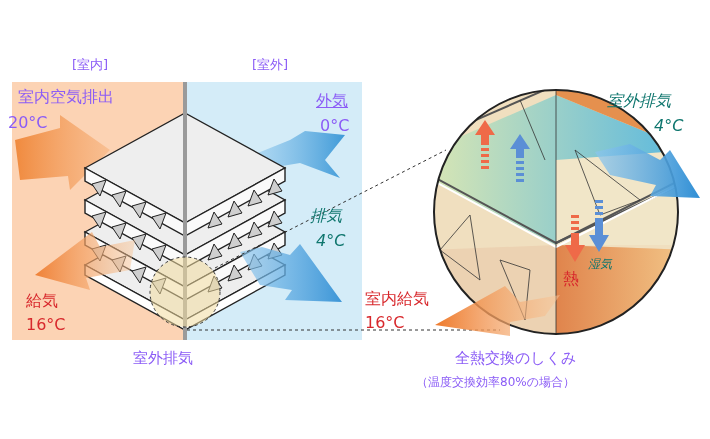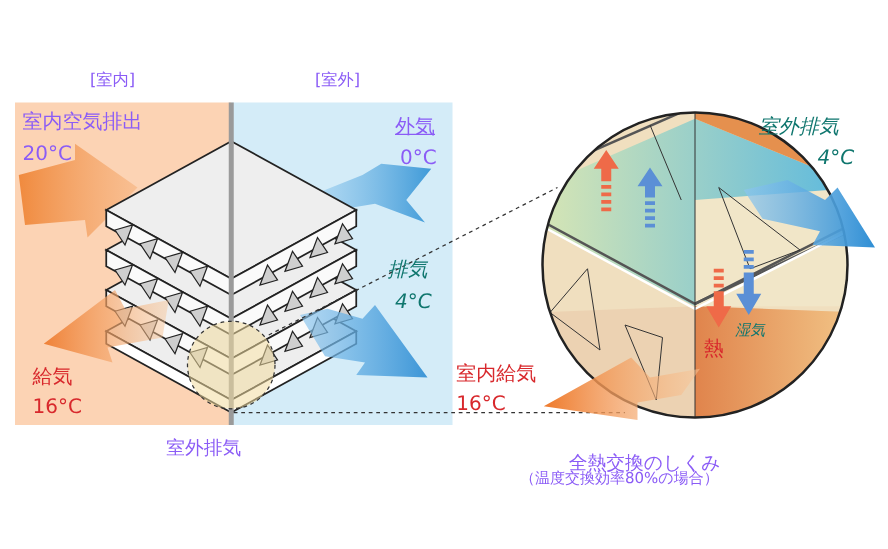--- a/index.html
+++ b/index.html
@@ -180,21 +180,21 @@
   </g>
   <g>
     <polygon points="560,295 520,302 505,286 435,325 510,336 510,322 545,316" fill="url(#warmR)"></polygon>
   </g>
 </svg>
 
 <div class="lbl dark" style="left:72px;top:58px;font-size:13px;">[室内]</div>
 <div class="lbl dark" style="left:236px;top:58px;font-size:13px;margin-left:16px;">[室外]</div>
 
 <div class="lbl dark" style="left:18px;top:88px;font-size:16px;">室内空気排出</div>
-<div class="lbl dark" style="left:18px;top:114px;font-size:16px;">20°C</div>
+<div class="lbl dark" style="left:8px;top:114px;font-size:16px;">20°C</div>
 
 <div class="lbl dark" style="left:316px;top:92px;font-size:16px;text-decoration:underline;">外気</div>
 <div class="lbl dark" style="left:320px;top:117px;font-size:16px;">0°C</div>
 
 <div class="lbl blue" style="left:310px;top:207px;font-size:16px;">排気</div>
 <div class="lbl blue" style="left:316px;top:232px;font-size:16px;">4°C</div>
 
 <div class="lbl red" style="left:26px;top:292px;font-size:16px;">給気</div>
 <div class="lbl red" style="left:26px;top:316px;font-size:16px;">16°C</div>
 
@@ -202,14 +202,14 @@
 
 <div class="lbl blue" style="left:607px;top:92px;font-size:16px;">室外排気</div>
 <div class="lbl blue" style="left:654px;top:117px;font-size:16px;">4°C</div>
 
 <div class="lbl red" style="left:365px;top:290px;font-size:16px;">室内給気</div>
 <div class="lbl red" style="left:365px;top:314px;font-size:16px;">16°C</div>
 
 <div class="lbl red" style="left:563px;top:270px;font-size:16px;">熱</div>
 <div class="lbl blue" style="left:588px;top:258px;font-size:12px;">湿気</div>
 
-<div class="lbl dark" style="left:455px;top:350px;font-size:15px;margin-top:12px;">全熱交換のしくみ</div>
+<div class="lbl dark" style="left:455px;top:350px;font-size:15px;">全熱交換のしくみ</div>
 <div class="lbl dark" style="left:416px;top:376px;font-size:12px;">（温度交換効率80%の場合）</div>
 
 </body></html>

